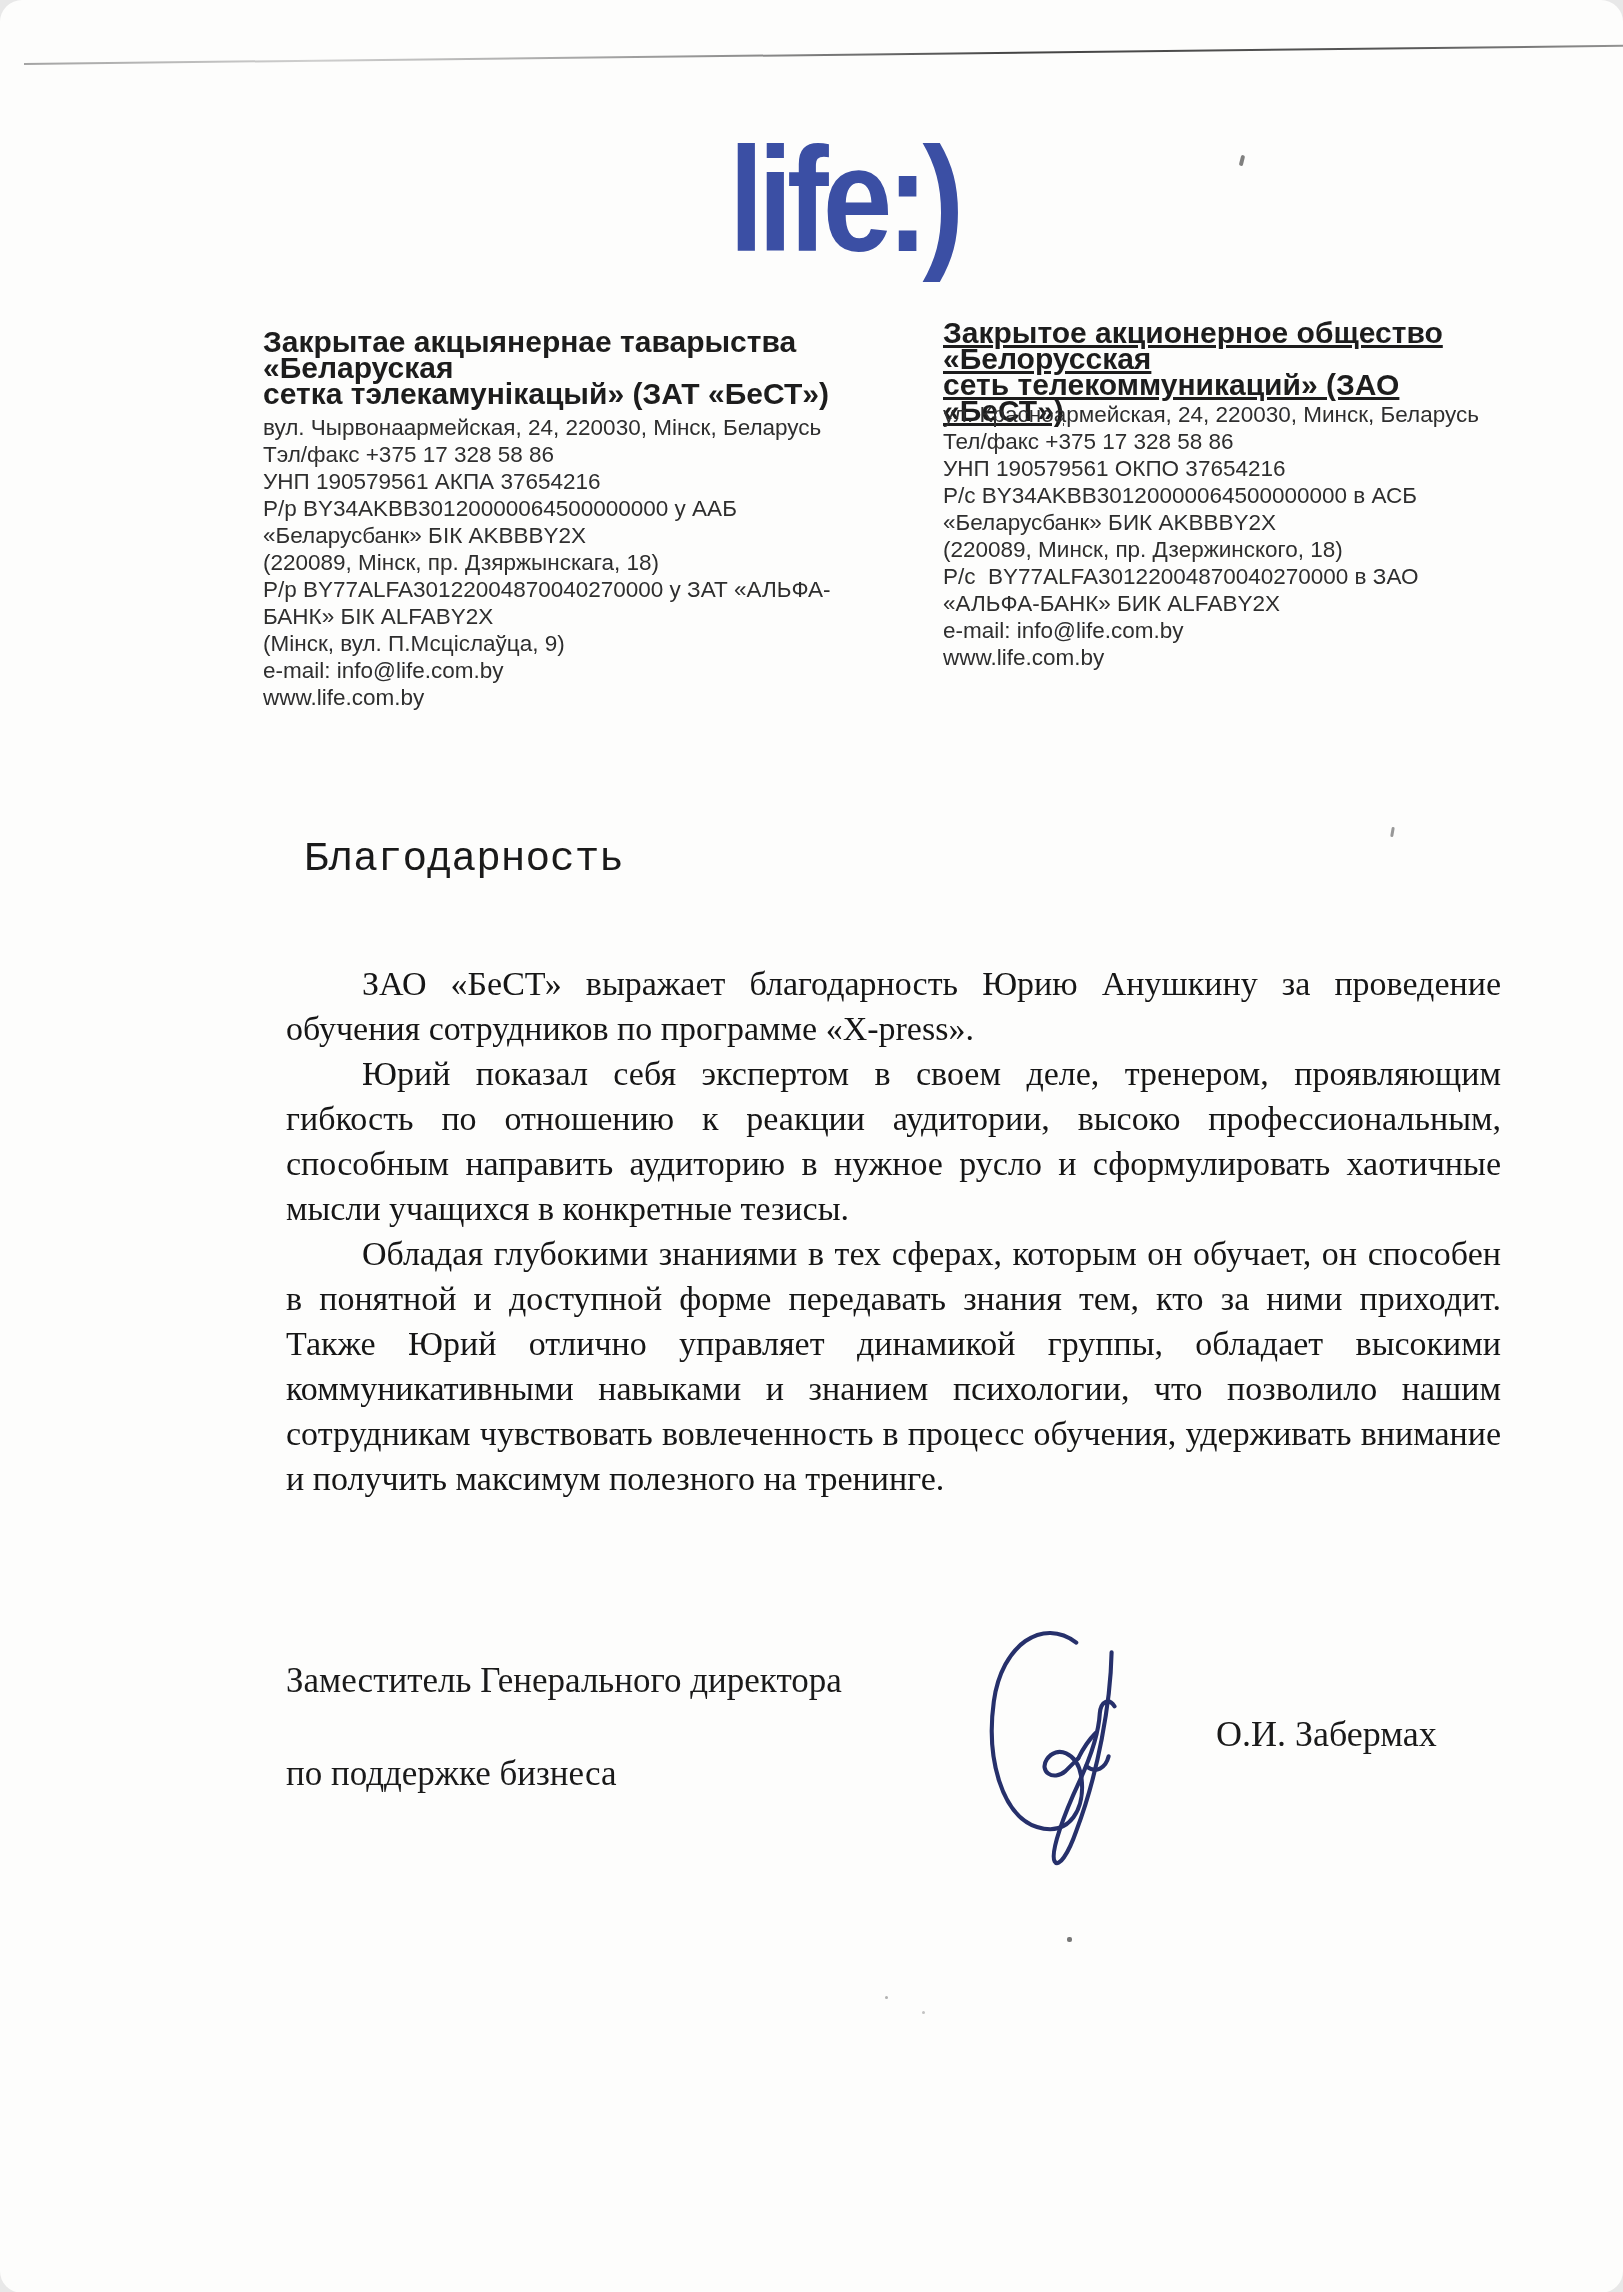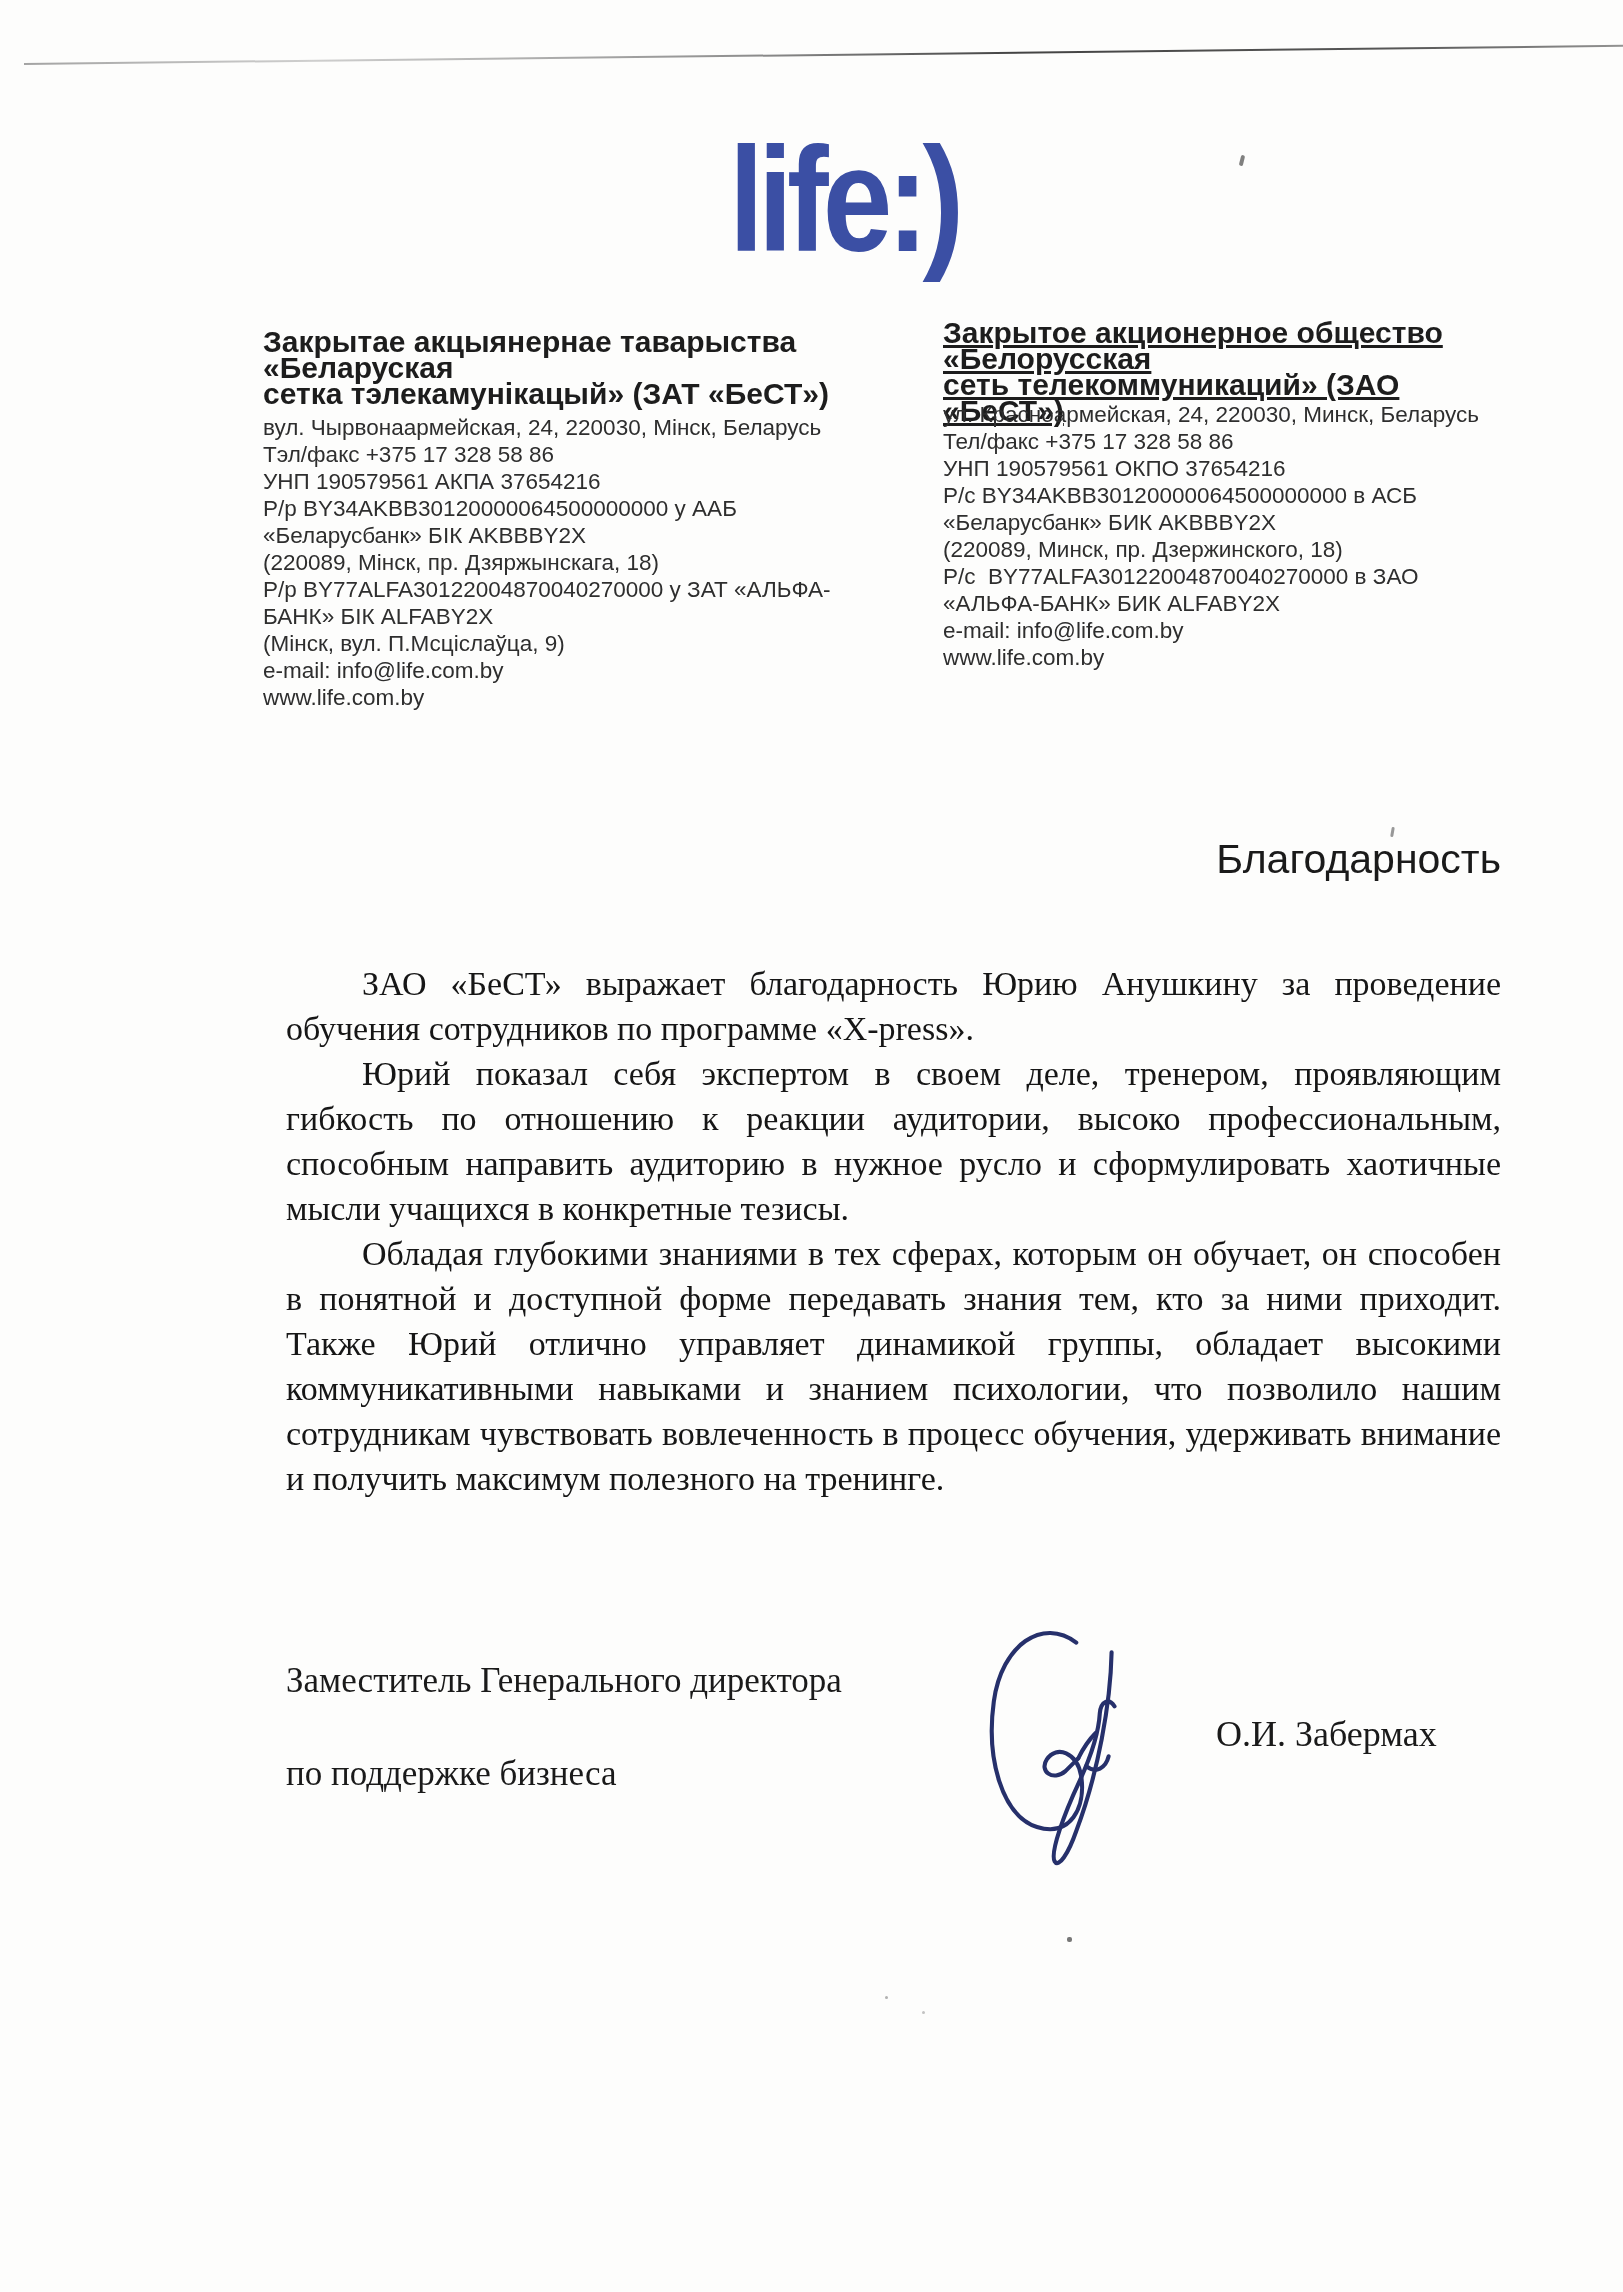--- a/index.html
+++ b/index.html
@@ -3,20 +3,21 @@
 <meta charset="utf-8">
 <style>
   html,body { margin:0; padding:0; background:#e8e8e8; }
   .page {
     position:relative;
     width:1623px; height:2293px;
     margin:0 auto;
     background:#fdfdfc;
     overflow:hidden;
     font-family:"Liberation Sans", sans-serif;
+    border-radius:22px;
   }
   
   .scan-line {
     position:absolute; left:23.5px; top:63px;
     width:1600px; height:2px;
     background:linear-gradient(to right,
       rgba(90,90,90,.55), rgba(120,120,120,.35) 18%,
       rgba(70,70,70,.6) 45%, rgba(35,35,35,.85) 62%,
       rgba(45,45,45,.8) 86%, rgba(60,60,60,.55));
     transform:rotate(-0.65deg);
@@ -34,23 +35,23 @@
   .col { position:absolute; width:578px; color:#2e2e2e; }
   .col-header { font-weight:bold; font-size:30px; line-height:26px; color:#1d1d1d; }
   .col-lines { font-size:22.5px; line-height:27px; }
   .addr-line { white-space:pre; }
   .left-header  { left:263px; top:329px; }
   .left-lines   { left:263px; top:414px; }
   .right-header { left:943px; top:320px;text-decoration:underline; }
   .right-lines  { left:943px; top:401px; }
 
   .letter-title {
-    position:absolute; left:286px; top:836px; width:1215px;
-    text-align:right;
-    font-family:Liberation Sans, sans-serif;
+    position:absolute; left:304px; top:836px; width:1215px;
+    text-align:left;
+    font-family:Liberation Mono, monospace;
     font-size:41px; color:#1a1a1a;
   }
   .letter-body {
     position:absolute; left:286px; top:961px; width:1215px;
     font-family:"Liberation Serif", serif;
     font-size:34px; line-height:45px;
     text-align:justify; color:#161616;
   }
   .letter-body p { margin:0; text-indent:76px;font-family:Liberation Serif, serif; }
 

